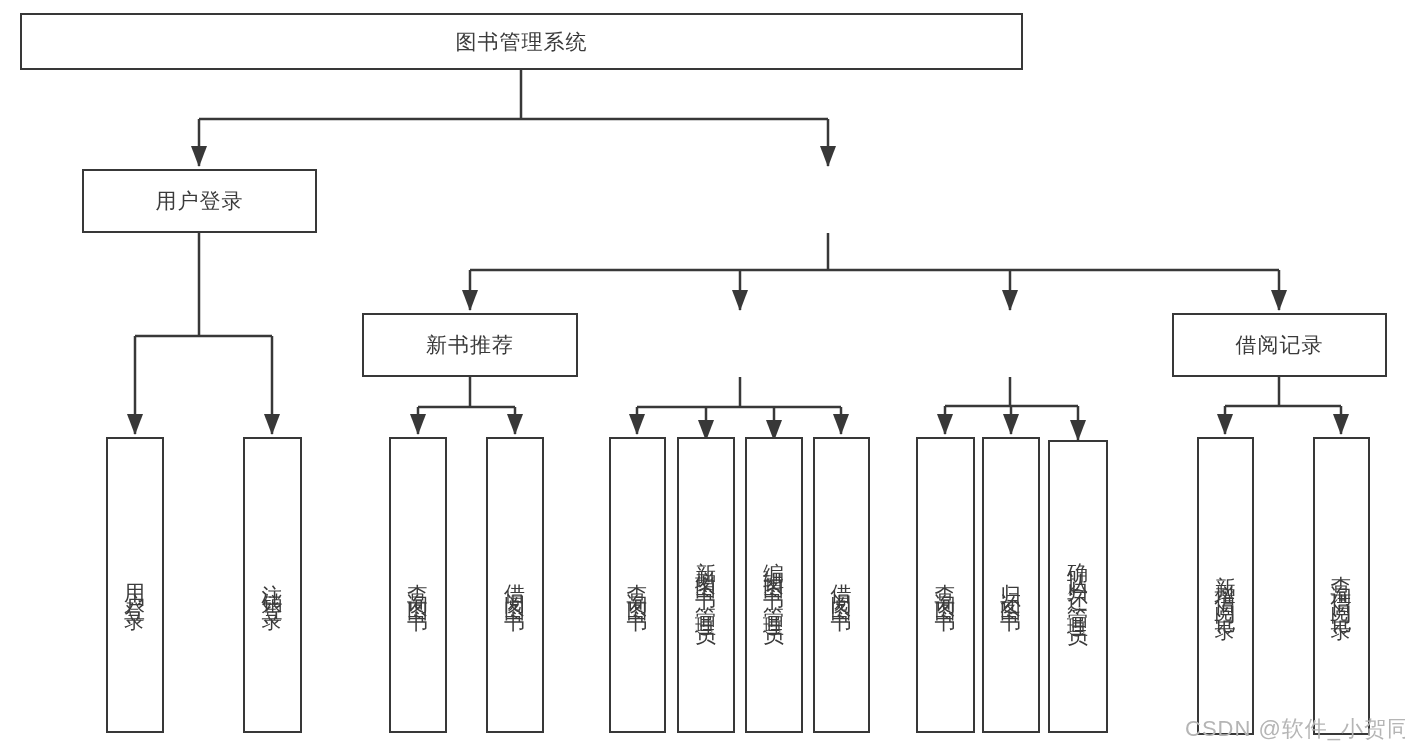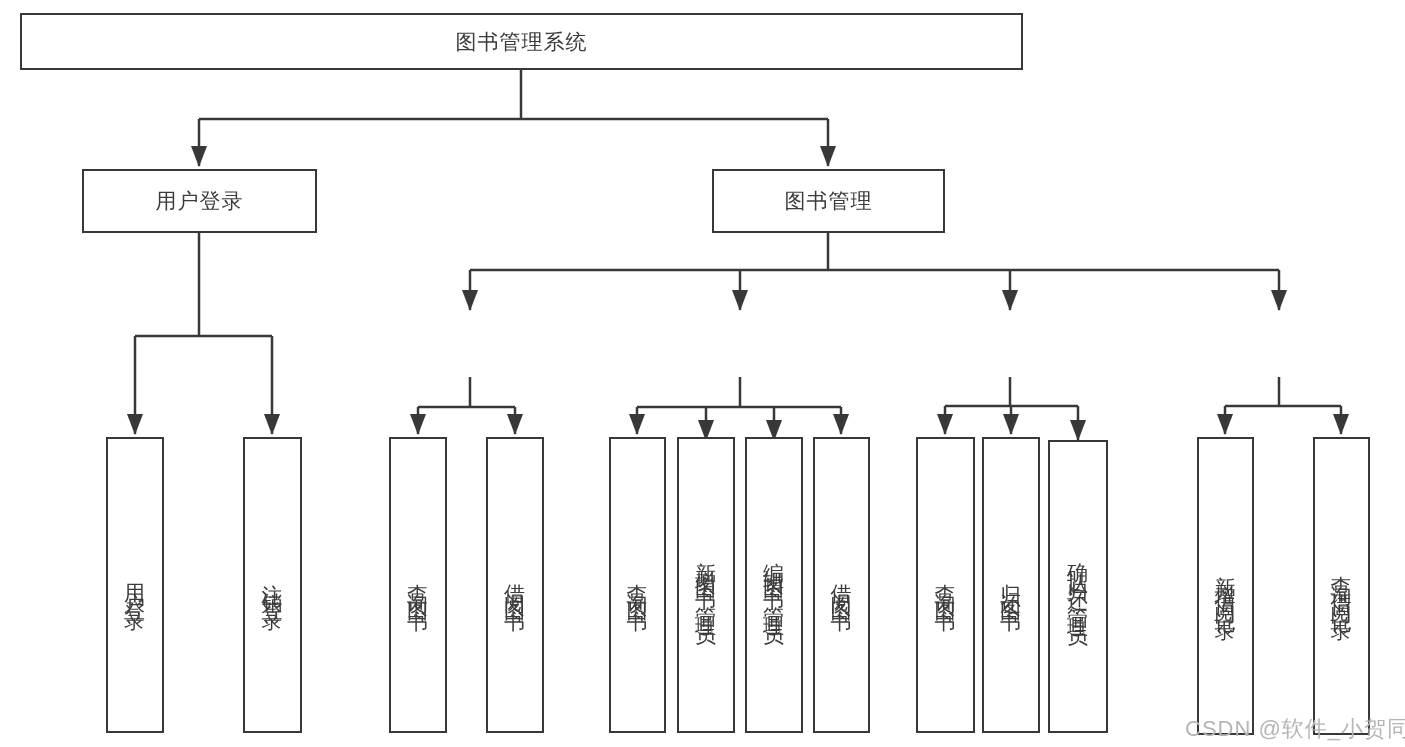--- a/index.html
+++ b/index.html
@@ -86,22 +86,23 @@
 
       <path d="M1279,377 V406 M1225,406 H1341"></path>
       <line x1="1225" y1="406" x2="1225" y2="434" marker-end="url(#arrow)"></line>
       <line x1="1341" y1="406" x2="1341" y2="434" marker-end="url(#arrow)"></line>
     </g>
   </svg>
 
   <div class="node" style="left:20px;top:13px;width:1003px;height:57px">图书管理系统</div>
 
   <div class="node" style="left:82px;top:169px;width:235px;height:64px">用户登录</div>
-  <div class="node" style="left:712px;top:169px;width:233px;height:64px">图书管理</div>
 
+  <div class="node" style="left:362px;top:313px;width:216px;height:64px">新书推荐</div>
+  <div class="node" style="left:1172px;top:313px;width:215px;height:64px">借阅记录</div>
 
   <div class="node leaf" style="left:106px;top:437px;width:58px;height:296px">用户登录</div>
   <div class="node leaf" style="left:243px;top:437px;width:59px;height:296px">注销登录</div>
 
   <div class="node leaf" style="left:389px;top:437px;width:58px;height:296px">查询图书</div>
   <div class="node leaf" style="left:486px;top:437px;width:58px;height:296px">借阅图书</div>
 
   <div class="node leaf" style="left:609px;top:437px;width:57px;height:296px">查询图书</div>
   <div class="node leaf" style="left:677px;top:437px;width:58px;height:296px">新增图书（管理员）</div>
   <div class="node leaf" style="left:745px;top:437px;width:58px;height:296px">编辑图书（管理员）</div>

